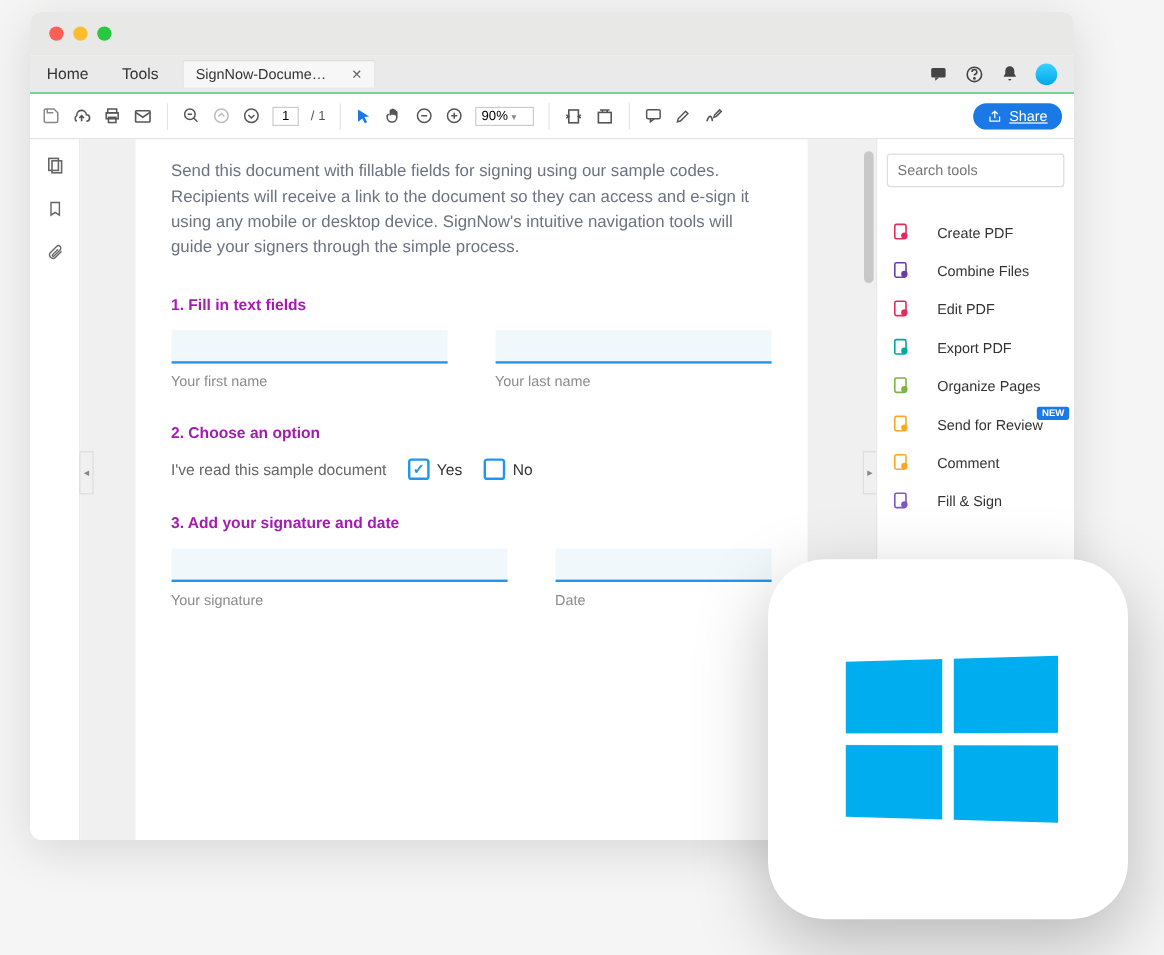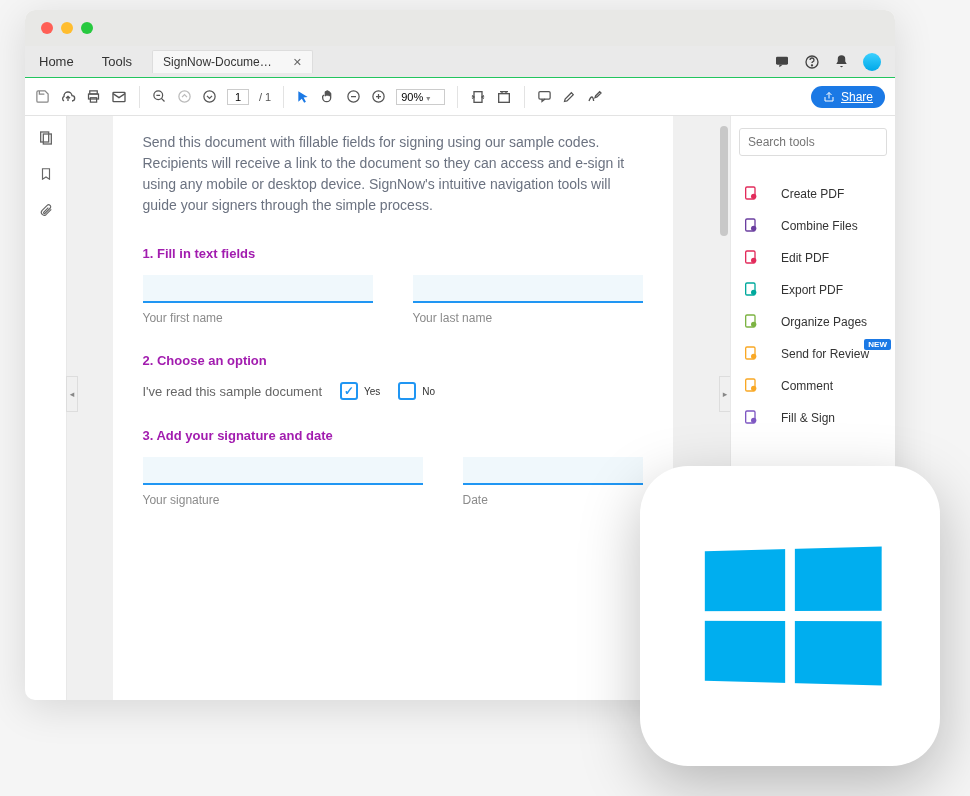--- a/index.html
+++ b/index.html
@@ -32,21 +32,21 @@
 .doc-page { background: #fff; margin: 0 auto; width: 560px; min-height: 100%; padding: 16px 30px 40px; color: #444; }
 .doc-intro { font-size: 14px; color: #6b7280; line-height: 1.5; margin-bottom: 30px; }
 .doc-h { font-size: 13px; font-weight: 700; color: #a21caf; margin-bottom: 14px; }
 .field-row { display: flex; gap: 40px; margin-bottom: 28px; }
 .field { flex: 1; }
 .field-input { width: 100%; height: 28px; background: #f0f8fc; border: none; border-bottom: 2px solid #2096f3; }
 .field-label { font-size: 12px; color: #8b8b8b; margin-top: 8px; }
 .opt-row { display: flex; align-items: center; gap: 18px; font-size: 13px; margin-bottom: 28px; }
 .opt-text { color: #666; }
 .chk { width: 18px; height: 18px; border: 2px solid #2096f3; border-radius: 3px; display: inline-flex; align-items: center; justify-content: center; color: #2096f3; font-weight: bold; font-size: 12px; }
-.opt-label { color: #333; font-size: 10px; }
+.opt-label { color: #333; font-size: 13px; }
 .scrollbar { width: 12px; background: #f0f0f0; position: relative; }
 .scroll-thumb { position: absolute; left: 2px; width: 8px; background: #c8c8c8; border-radius: 4px; }
 .collapse-handle { position: absolute; width: 12px; height: 36px; background: #f0f0f0; border: 1px solid #ddd; display: flex; align-items: center; justify-content: center; font-size: 9px; color: #888; }
 .rightpanel { width: 165px; border-left: 1px solid #e8e8e8; padding: 12px 8px; background: #fff; position: relative; }
 .search-tools { width: 100%; border: 1px solid #ddd; border-radius: 3px; padding: 6px 8px; font-size: 12px; color: #999; margin-bottom: 21px; }
 .tool-item { display: flex; align-items: flex-end; gap: 22px; padding: 8px 4px; font-size: 12px; color: #333; cursor: pointer; position: relative; }
 .tool-icon { width: 16px; height: 16px; display: inline-flex; align-items: center; justify-content: center; }
 .badge-new { background: #1b79e5; color: #fff; font-size: 8px; font-weight: bold; padding: 1px 4px; border-radius: 2px; position: absolute; right: -4px; top: 2px; }
 .windows-card { position: absolute; right: 30px; bottom: 30px; width: 300px; height: 300px; background: #fff; border-radius: 48px; box-shadow: 0 20px 60px rgba(0,0,0,0.25); display: flex; align-items: center; justify-content: center; }
 .win-logo { display: grid; grid-template-columns: 86px 86px; grid-template-rows: 62px 62px; gap: 10px; transform: perspective(600px) rotateY(-14deg); }

